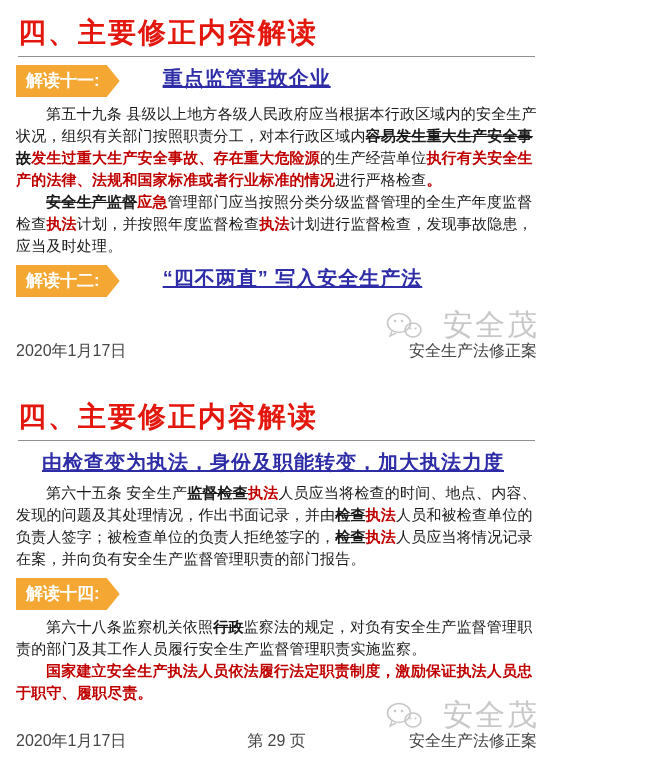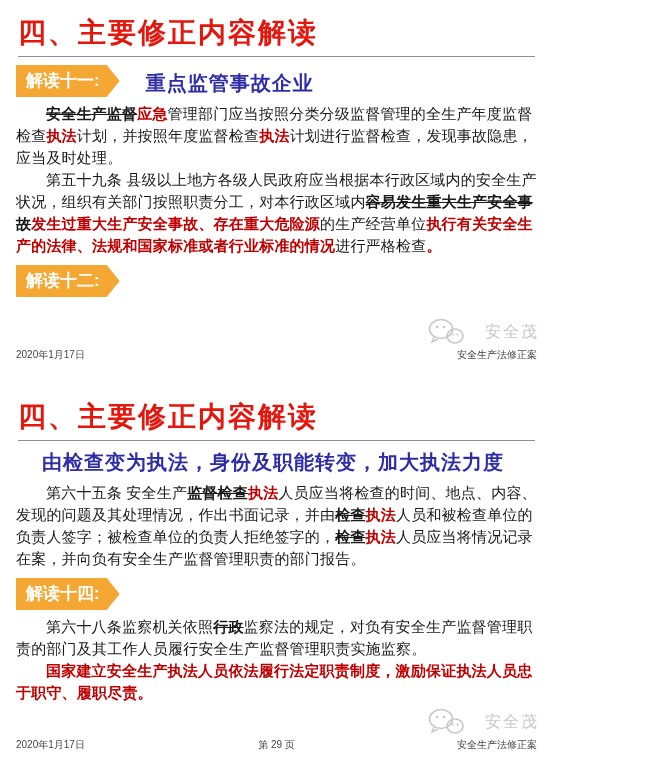--- a/index.html
+++ b/index.html
@@ -24,75 +24,77 @@
   .slide-1{height:368px;}
   .slide-2{height:390px;}
   .slide-title{
     color:var(--title-red);
     font-size:28px;font-weight:bold;
     letter-spacing:2px;
     margin:6px 2px 4px 2px;
   }
   .slide-2 .slide-title{margin-top:22px;}
   .rule{border:none;border-top:1.5px solid #8f8f8f;margin:2px 2px 8px 2px;}
-  .section-head{display:flex;align-items:flex-end;margin:8px 0 6px 0;}
+  .section-head{display:flex;align-items:flex-start;margin:8px 0 6px 0;gap:17px;}
   .badge{
     background:var(--badge-orange);
     color:#fff;font-weight:bold;font-size:17px;
     padding:4px 20px 5px 10px;
     clip-path:polygon(0 0, calc(100% - 13px) 0, 100% 50%, calc(100% - 13px) 100%, 0 100%);
     flex:none;
   }
   .section-title{
     color:var(--section-blue);
     font-size:20px;font-weight:bold;
     margin-left:26px;
     letter-spacing:1px;
+    text-decoration:underline;
   }
   .para{
     font-size:15px;line-height:22px;
     text-indent:2em;margin:0;
     letter-spacing:0.2px;
   }
   .run-normal{color:var(--ink);}
   .run-red{color:var(--emphasis-red);font-weight:bold;}
   .run-strike{color:var(--ink);font-weight:bold;text-decoration:line-through;}
   .footer{
     position:absolute;left:16px;right:16px;bottom:6px;
     display:flex;align-items:flex-end;
-    font-size:10px;color:var(--footer-gray);
+    font-size:16px;color:var(--footer-gray);
   }
   .footer .f-date{flex:1;text-align:left;}
   .footer .f-page{flex:1;text-align:center;}
   .footer .f-doc{flex:1;text-align:right;}
   .watermark{
     position:absolute;right:14px;bottom:22px;
     display:flex;align-items:center;gap:20px;
     color:var(--watermark-gray);
-    font-size:16px;letter-spacing:2px;
+    font-size:30px;letter-spacing:2px;
     pointer-events:none;
   }
   .watermark svg{display:block;}
 </style>
 </head>
 <body>
 
 <div class="slide slide-1">
   <div class="slide-title">四、主要修正内容解读</div>
   <hr class="rule">
 
   <div class="section-head">
     <span class="badge">解读十一:</span>
     <span class="section-title">重点监管事故企业</span>
   </div>
+  <p class="para"><span class="run-normal">第五十九条  县级以上地方各级人民政府应当根据本行政区域内的安全生产状况，组织有关部门按照职责分工，对本行政区域内</span><span class="run-strike">容易发生重大生产安全事故</span><span class="run-red">发生过重大生产安全事故、存在重大危险源</span><span class="run-normal">的生产经营单位</span><span class="run-red">执行有关安全生产的法律、法规和国家标准或者行业标准的情况</span><span class="run-normal">进行严格检查</span><span class="run-red">。</span></p>
   <p class="para"><span class="run-strike">安全生产监督</span><span class="run-red">应急</span><span class="run-normal">管理部门应当按照分类分级监督管理的全生产年度监督检查</span><span class="run-red">执法</span><span class="run-normal">计划，并按照年度监督检查</span><span class="run-red">执法</span><span class="run-normal">计划进行监督检查，发现事故隐患，应当及时处理。</span></p>
-  <p class="para"><span class="run-normal">第五十九条  县级以上地方各级人民政府应当根据本行政区域内的安全生产状况，组织有关部门按照职责分工，对本行政区域内</span><span class="run-strike">容易发生重大生产安全事故</span><span class="run-red">发生过重大生产安全事故、存在重大危险源</span><span class="run-normal">的生产经营单位</span><span class="run-red">执行有关安全生产的法律、法规和国家标准或者行业标准的情况</span><span class="run-normal">进行严格检查</span><span class="run-red">。</span></p>
 
   <div class="section-head">
     <span class="badge">解读十二:</span>
+    <span class="section-title">“四不两直” 写入安全生产法</span>
   </div>
 
   <div class="watermark">
     <span>
       <svg width="38" height="28" viewBox="0 0 38 28">
         <ellipse cx="14" cy="11" rx="11.5" ry="9.5" fill="none" stroke="#c8c8c8" stroke-width="1.6"></ellipse>
         <circle cx="10" cy="9" r="1.3" fill="#c8c8c8"></circle>
         <circle cx="17" cy="9" r="1.3" fill="#c8c8c8"></circle>
         <path d="M7 19 L5 24 L11 21" fill="none" stroke="#c8c8c8" stroke-width="1.4"></path>
         <ellipse cx="28" cy="18" rx="8" ry="7" fill="none" stroke="#c8c8c8" stroke-width="1.6"></ellipse>

